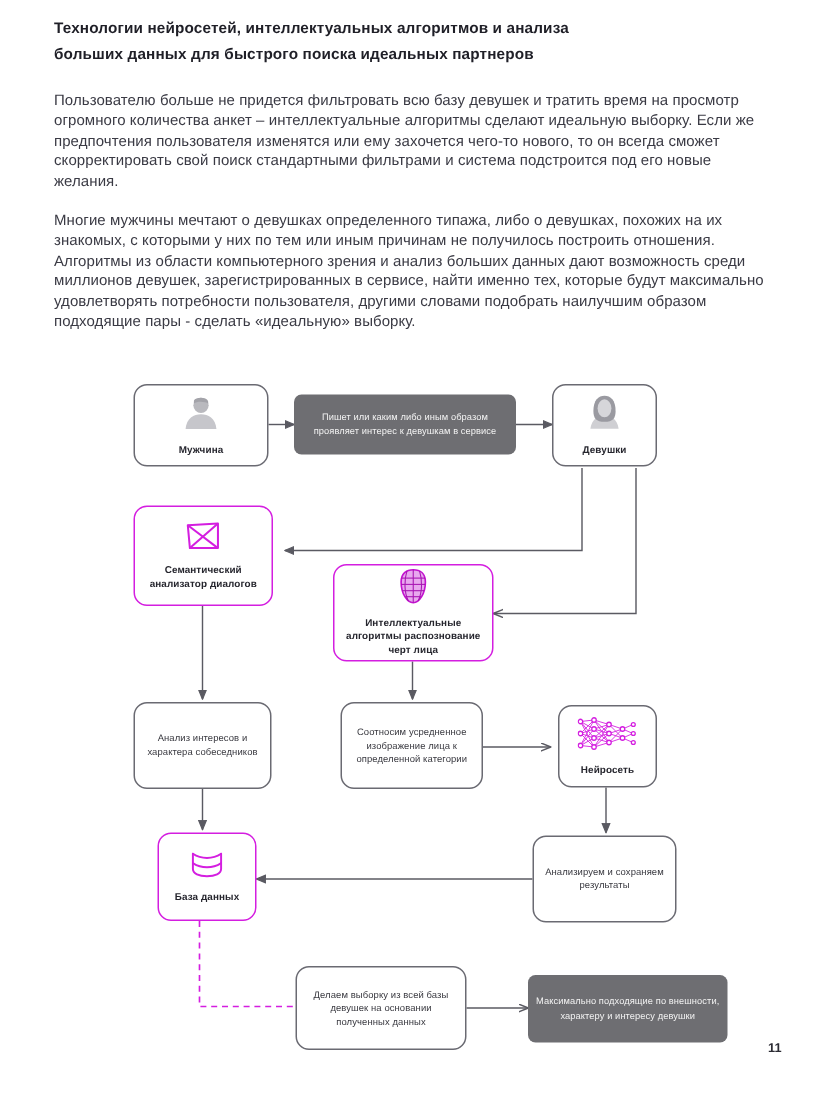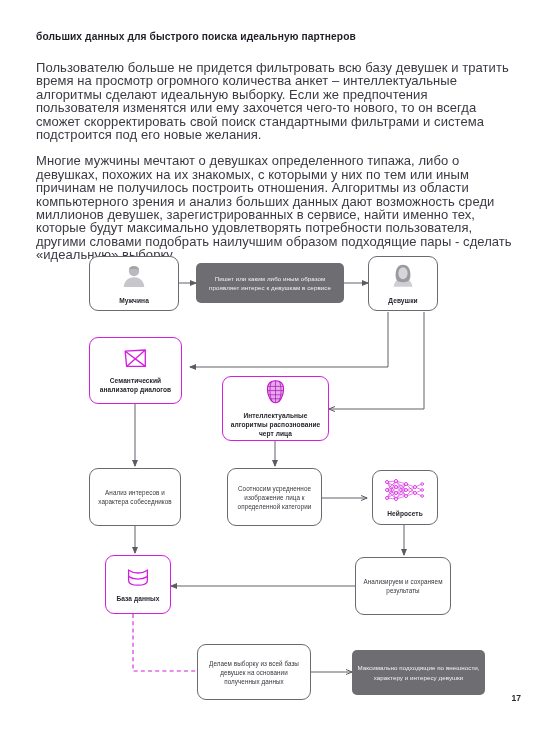--- a/index.html
+++ b/index.html
@@ -26,21 +26,21 @@
   }
   .doc-title {
     font-size: 10.2px;
     font-weight: bold;
     line-height: 16.5px;
     color: #1f1f27;
     margin: 0 0 16px 0;
     letter-spacing: 0.01em;
   }
   .doc-para {
-    font-size: 13px;
+    font-size: 10px;
     line-height: 13.4px;
     color: #3a3a44;
     margin: 4px 0 13px 0;
     letter-spacing: 0.005em;
   }
 
   
   .diagram {
     position: absolute;
     left: 0;
@@ -104,22 +104,22 @@
     font-size: 8.5px;
     font-weight: bold;
     color: #2b2b33;
   }
 </style>
 </head>
 <body>
 
 <div class="doc-text">
   <h1 class="doc-title">
-    <br>
-    <span>больших данных для быстрого поиска идеальную партнеров</span>
+    <span>Технологии нейросетей, интеллектуальных алгоритмов и анализа</span><br>
+    <span>больших данных для быстрого поиска идеальных партнеров</span>
   </h1>
   <p class="doc-para">Пользователю больше не придется фильтровать всю базу девушек и тратить время на просмотр огромного количества анкет – интеллектуальные алгоритмы сделают идеальную выборку. Если же предпочтения пользователя изменятся или ему захочется чего-то нового, то он всегда сможет скорректировать свой поиск стандартными фильтрами и система подстроится под его новые желания.</p>
   <p class="doc-para">Многие мужчины мечтают о девушках определенного типажа, либо о девушках, похожих на их знакомых, с которыми у них по тем или иным причинам не получилось построить отношения. Алгоритмы из области компьютерного зрения и анализ больших данных дают возможность среди миллионов девушек, зарегистрированных в сервисе, найти именно тех, которые будут максимально удовлетворять потребности пользователя, другими словами подобрать наилучшим образом подходящие пары - сделать «идеальную» выборку.</p>
 </div>
 
 <div class="diagram">
   <svg width="550" height="731" viewBox="0 0 550 731" xmlns="http://www.w3.org/2000/svg">
     <defs>
       <marker id="ah" markerWidth="7" markerHeight="7" refX="6.2" refY="3.0" orient="auto" markerUnits="userSpaceOnUse">
         <path d="M0,0.4 L6.4,3.0 L0,5.6" fill="none" stroke="#5a5a62" stroke-width="1.0" stroke-linecap="round" stroke-linejoin="round"></path>
@@ -277,13 +277,13 @@
 </div>
 
 <div class="node node-gray" style="left:197px; top:644px; width:114px; height:56px;">
   <span class="node-label">Делаем выборку из всей базы девушек на основании полученных данных</span>
 </div>
 
 <div class="node node-filled" style="left:352px; top:650px; width:133px; height:45px;">
   <span class="node-label">Максимально подходящие по внешности, характеру и интересу девушки</span>
 </div>
 
-<div class="page-number">17</div>
+<div class="page-number">11</div>
 
 </body></html>

